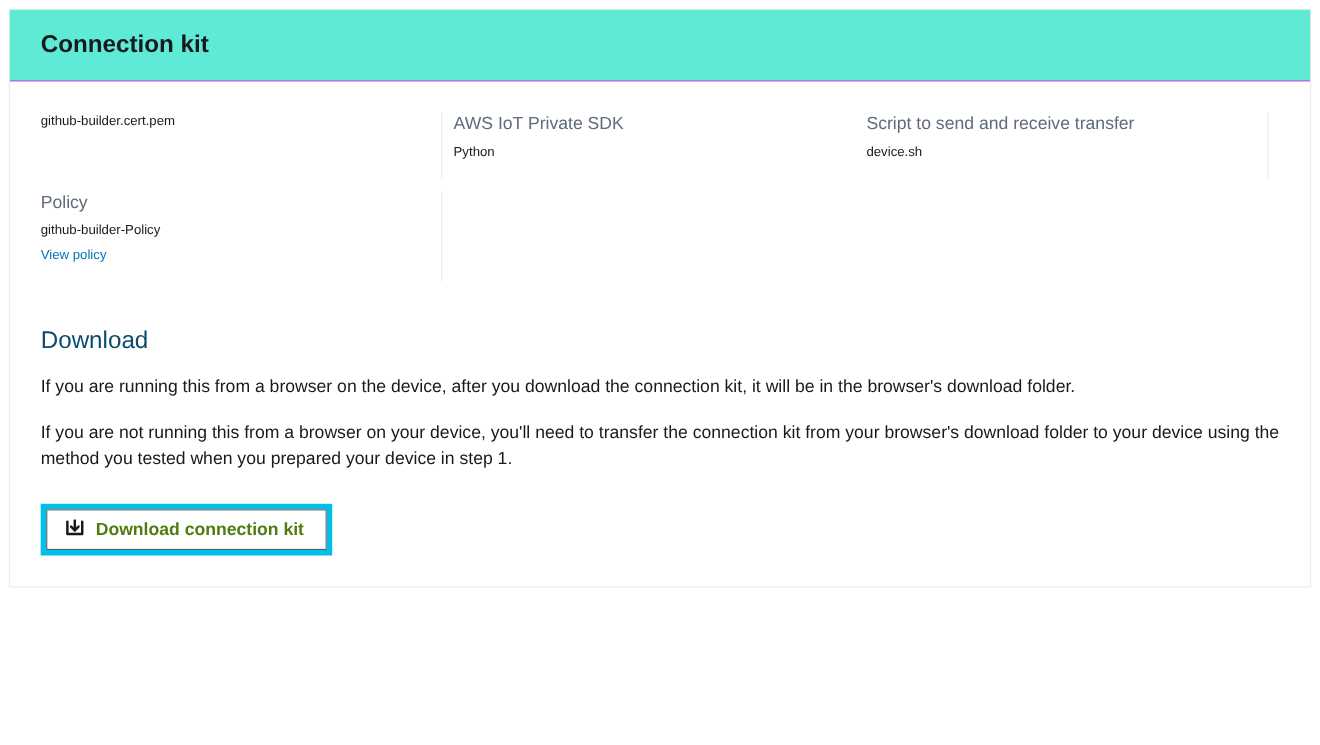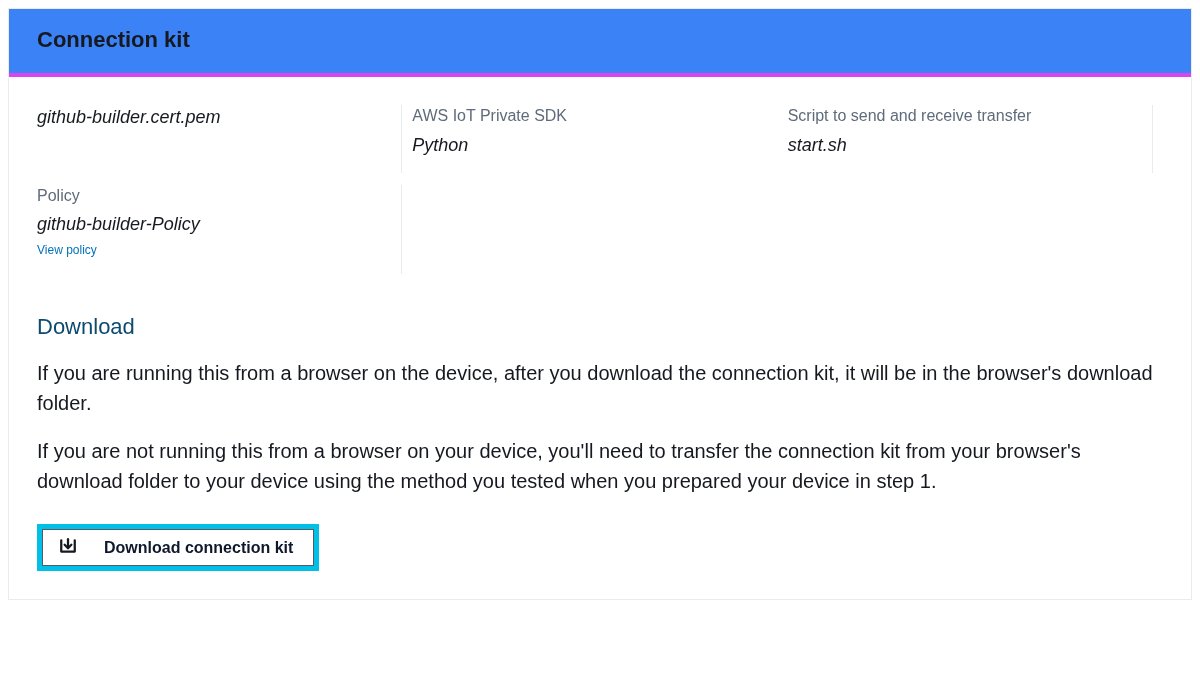--- a/index.html
+++ b/index.html
@@ -11,22 +11,22 @@
       font-family: "Amazon Ember", "Helvetica Neue", Helvetica, Arial, sans-serif;
       background: #ffffff;
       padding: 8px;
     }
     .panel {
       border: 1px solid #e9ebed;
       background: #ffffff;
     }
     .panel-header {
       padding: 18px 28px 20px 28px;
-      border-bottom: 4px solid #d946ef;
-      background: #3b82f6;
+      border-bottom: 1px solid #d946ef;
+      background: #5eead4;
     }
     .panel-title {
       font-size: 22px;
       font-weight: 700;
       color: #16191f;
     }
     .panel-body {
       padding: 24px 28px 28px 28px;
     }
     .info-grid {
@@ -48,60 +48,59 @@
       width: 1px;
       background: #e9ebed;
     }
     .info-label {
       font-size: 16px;
       color: #5f6b7a;
       margin-bottom: 6px;
       line-height: 1.35;
     }
     .info-value {
-      font-size: 18px;
+      font-size: 12px;
       color: #16191f;
       line-height: 1.35;
-      font-style: italic;
     }
     .info-link {
       font-size: 12px;
       color: #0073bb;
       cursor: pointer;
       margin-top: 6px;
       display: inline-block;
     }
     .section-title {
       font-size: 22px;
       font-weight: 400;
       color: #0c4a6e;
       margin-bottom: 18px;
     }
     .body-text {
-      font-size: 20px;
+      font-size: 16px;
       color: #16191f;
       line-height: 1.5;
       margin-bottom: 18px;
     }
     .download-btn-wrap {
       display: inline-block;
       border: 5px solid #00c0e8;
       padding: 0;
       margin-top: 10px;
     }
     .download-btn {
       display: inline-flex;
       align-items: center;
-      gap: 27px;
+      gap: 10px;
       padding: 8px 20px 8px 16px;
       background: #ffffff;
       border: 1px solid #545b64;
       font-size: 16px;
       font-weight: 700;
-      color: #0f172a;
+      color: #4d7c0f;
       cursor: pointer;
       line-height: 1.2;
     }
     .download-icon {
       width: 18px;
       height: 18px;
       display: inline-block;
     }
     .download-icon svg {
       width: 18px;
@@ -127,21 +126,21 @@
       </div>
 
 
       <div class="info-cell">
         <div class="info-label">AWS IoT Private SDK</div>
         <div class="info-value">Python</div>
       </div>
 
       <div class="info-cell divider-right">
         <div class="info-label">Script to send and receive transfer</div>
-        <div class="info-value">start.sh</div>
+        <div class="info-value">device.sh</div>
       </div>
 
       <div class="info-cell divider-right">
         <div class="info-label">Policy</div>
         <div class="info-value">github-builder-Policy</div>
         <a class="info-link">View policy</a>
       </div>
 
       <div class="info-cell"></div>
 

